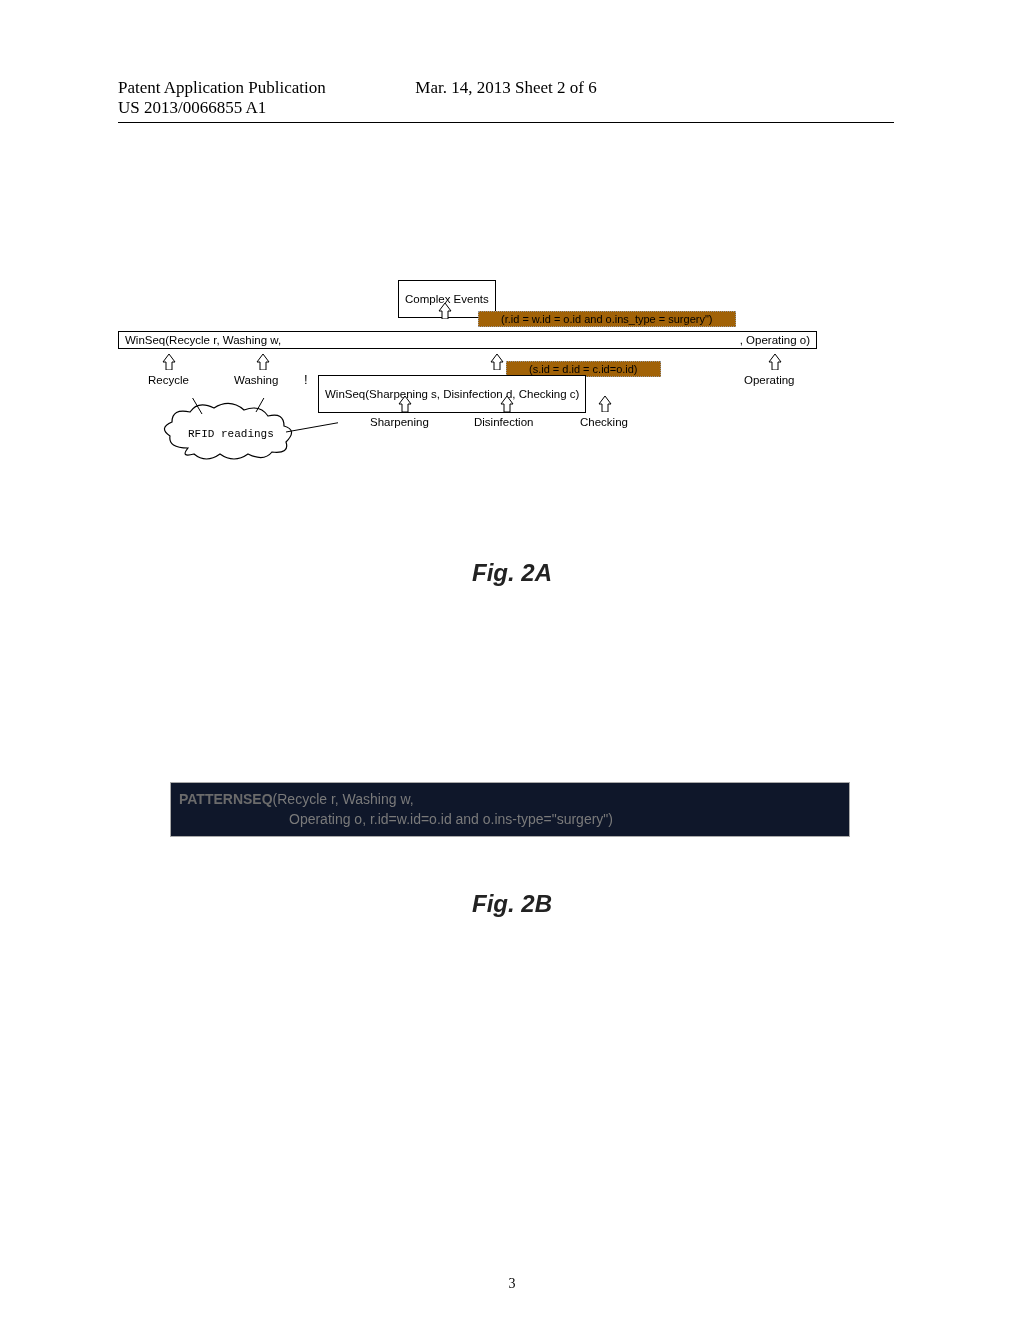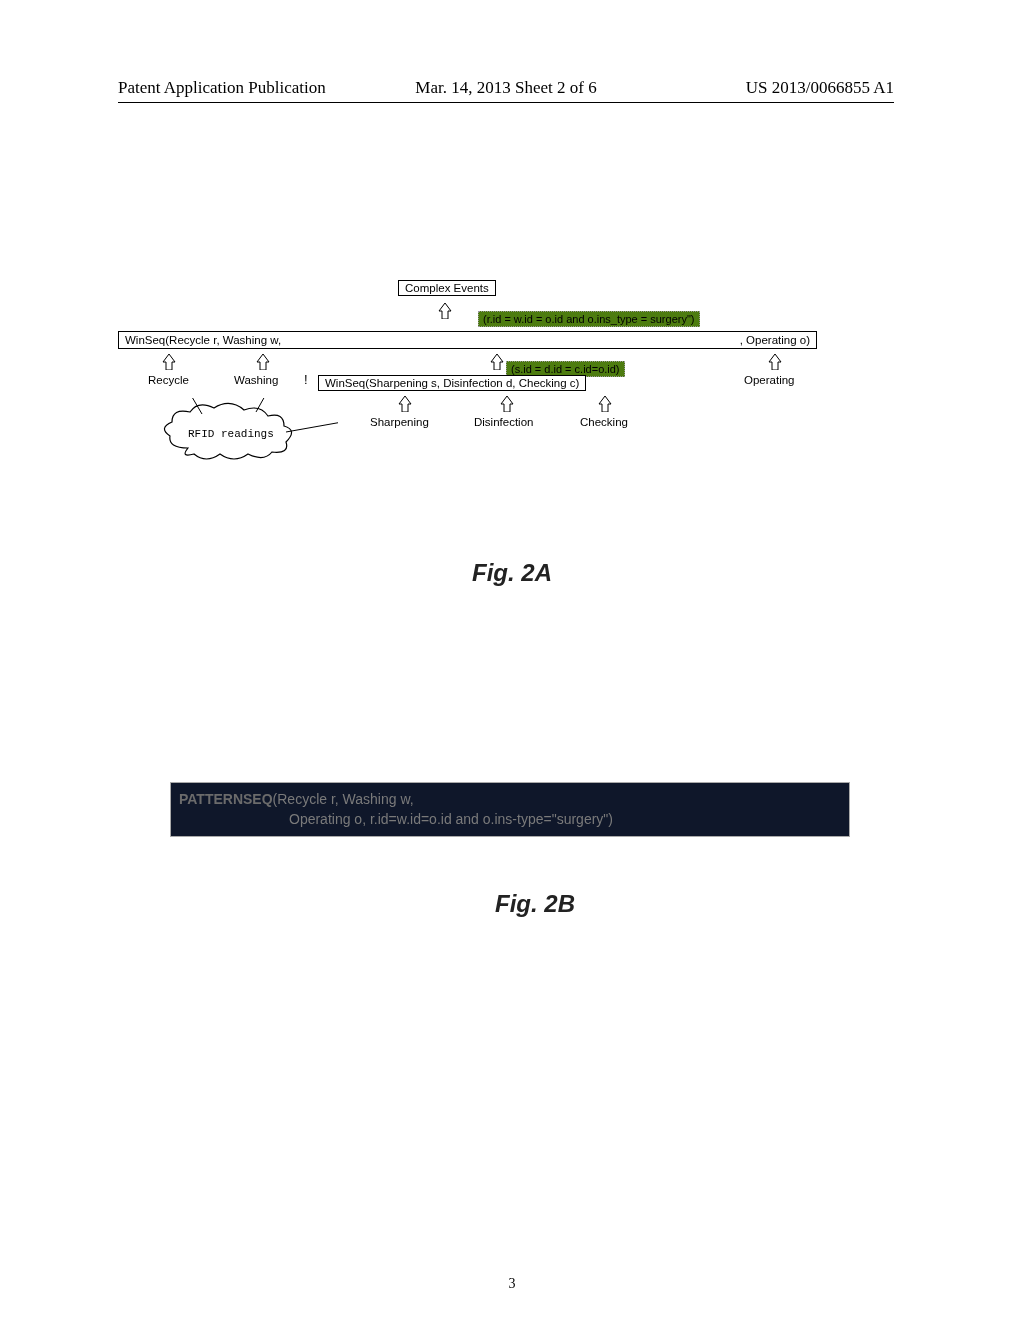--- a/index.html
+++ b/index.html
@@ -20,20 +20,21 @@
     position: absolute;
     top: 78px;
     left: 118px;
     right: 130px;
     display: flex;
     justify-content: space-between;
     font-size: 17px;
     color: #000;
     border-bottom: 1px solid #000;
     padding-bottom: 4px;
+    flex-direction: column;
   }
   .header-left { }
   .header-center { 
     position: absolute;
     left: 50%;
     transform: translateX(-50%);
   }
   .header-right { }
 
   .figA {
@@ -41,38 +42,38 @@
     top: 270px;
     left: 118px;
     width: 785px;
     height: 260px;
   }
   .figA .box {
     border: 1px solid #000;
     font-size: 11.5px;
     font-family: Arial, sans-serif;
     display: inline-block;
-    padding: 1px 6px;
+    padding: 12px 6px;
     background: #fff;
     position: absolute;
     white-space: nowrap;
   }
   .figA .label {
     font-size: 11.5px;
     font-family: Arial, sans-serif;
     position: absolute;
     white-space: nowrap;
   }
   .figA .predicate {
     font-size: 11px;
     font-family: Arial, sans-serif;
-    background: #4d7c0f;
+    background: #a16207;
     border: 1px dotted #999;
     position: absolute;
-    padding: 1px 4px;
+    padding: 1px 22px;
     white-space: nowrap;
   }
   .figA .arrow-up {
     position: absolute;
     width: 14px;
     height: 14px;
   }
   .figA .arrow-up svg { display: block; }
 
   .cloud {
@@ -120,21 +121,20 @@
   .figB-caption {
     position: absolute;
     top: 890px;
     left: 50%;
     transform: translateX(-50%);
     font-family: Arial, sans-serif;
     font-weight: bold;
     font-style: italic;
     font-size: 24px;
     color: #222;
-    margin-left: 23px;
   }
 
   .page-num {
     position: absolute;
     bottom: 28px;
     left: 50%;
     transform: translateX(-50%);
     font-size: 14px;
   }
 </style>

